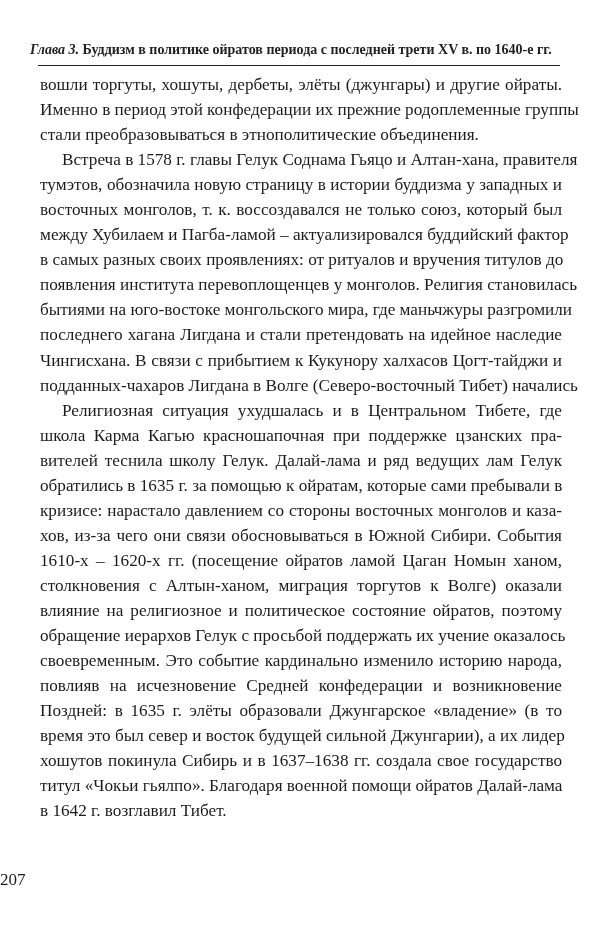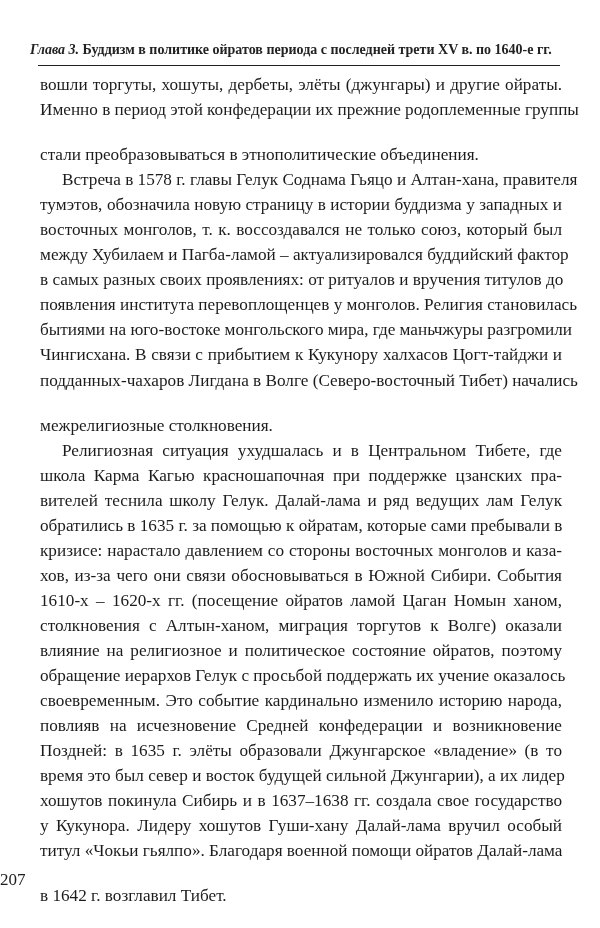--- a/index.html
+++ b/index.html
@@ -48,21 +48,20 @@
     }
     .line {
       display: block;
       white-space: nowrap;
       text-align: justify;
       text-align-last: justify;
       height: 25.05px;
     }
     .line.last {
       text-align-last: left;
-      margin-top: 20px;
     }
     .line.indent {
       padding-left: 22px;
     }
     .page-number {
       position: absolute;
       left: 0;
       width: 600px;
       top: 870px;
       font-size: 17px;
@@ -85,41 +84,40 @@
   </div>
 
   <div>
     <span class="line indent">Встреча в 1578 г. главы Гелук Соднама Гьяцо и Алтан-хана, правителя</span>
     <span class="line">тумэтов, обозначила новую страницу в истории буддизма у западных и</span>
     <span class="line">восточных монголов, т. к. воссоздавался не только союз, который был</span>
     <span class="line">между Хубилаем и Пагба-ламой – актуализировался буддийский фактор</span>
     <span class="line">в самых разных своих проявлениях: от ритуалов и вручения титулов до</span>
     <span class="line">появления института перевоплощенцев у монголов. Религия становилась</span>
     <span class="line">бытиями на юго-востоке монгольского мира, где маньчжуры разгромили</span>
+    <span class="line">последнего хагана Лигдана и стали претендовать на идейное наследие</span>
     <span class="line">Чингисхана. В связи с прибытием к Кукунору халхасов Цогт-тайджи и</span>
     <span class="line">подданных-чахаров Лигдана в Волге (Северо-восточный Тибет) начались</span>
-    <span class="line last">межрелигиозные столкновения.</span>
   </div>
 
   <div>
     <span class="line indent">Религиозная ситуация ухудшалась и в Центральном Тибете, где</span>
     <span class="line">школа Карма Кагью красношапочная при поддержке цзанских пра-</span>
     <span class="line">вителей теснила школу Гелук. Далай-лама и ряд ведущих лам Гелук</span>
     <span class="line">обратились в 1635 г. за помощью к ойратам, которые сами пребывали в</span>
     <span class="line">кризисе: нарастало давлением со стороны восточных монголов и каза-</span>
     <span class="line">хов, из-за чего они связи обосновываться в Южной Сибири. События</span>
     <span class="line">1610-х – 1620-х гг. (посещение ойратов ламой Цаган Номын ханом,</span>
     <span class="line">столкновения с Алтын-ханом, миграция торгутов к Волге) оказали</span>
     <span class="line">влияние на религиозное и политическое состояние ойратов, поэтому</span>
     <span class="line">обращение иерархов Гелук с просьбой поддержать их учение оказалось</span>
     <span class="line">своевременным. Это событие кардинально изменило историю народа,</span>
     <span class="line">повлияв на исчезновение Средней конфедерации и возникновение</span>
     <span class="line">Поздней: в 1635 г. элёты образовали Джунгарское «владение» (в то</span>
     <span class="line">время это был север и восток будущей сильной Джунгарии), а их лидер</span>
     <span class="line">хошутов покинула Сибирь и в 1637–1638 гг. создала свое государство</span>
-    <span class="line">у Кукунора. Лидеру хошутов Гуши-хану Далай-лама вручил особый</span>
     <span class="line">титул «Чокьи гьялпо». Благодаря военной помощи ойратов Далай-лама</span>
     <span class="line last">в 1642 г. возглавил Тибет.</span>
   </div>
 
 </div>
 
 <div class="page-number">207</div>
 
 </body></html>

